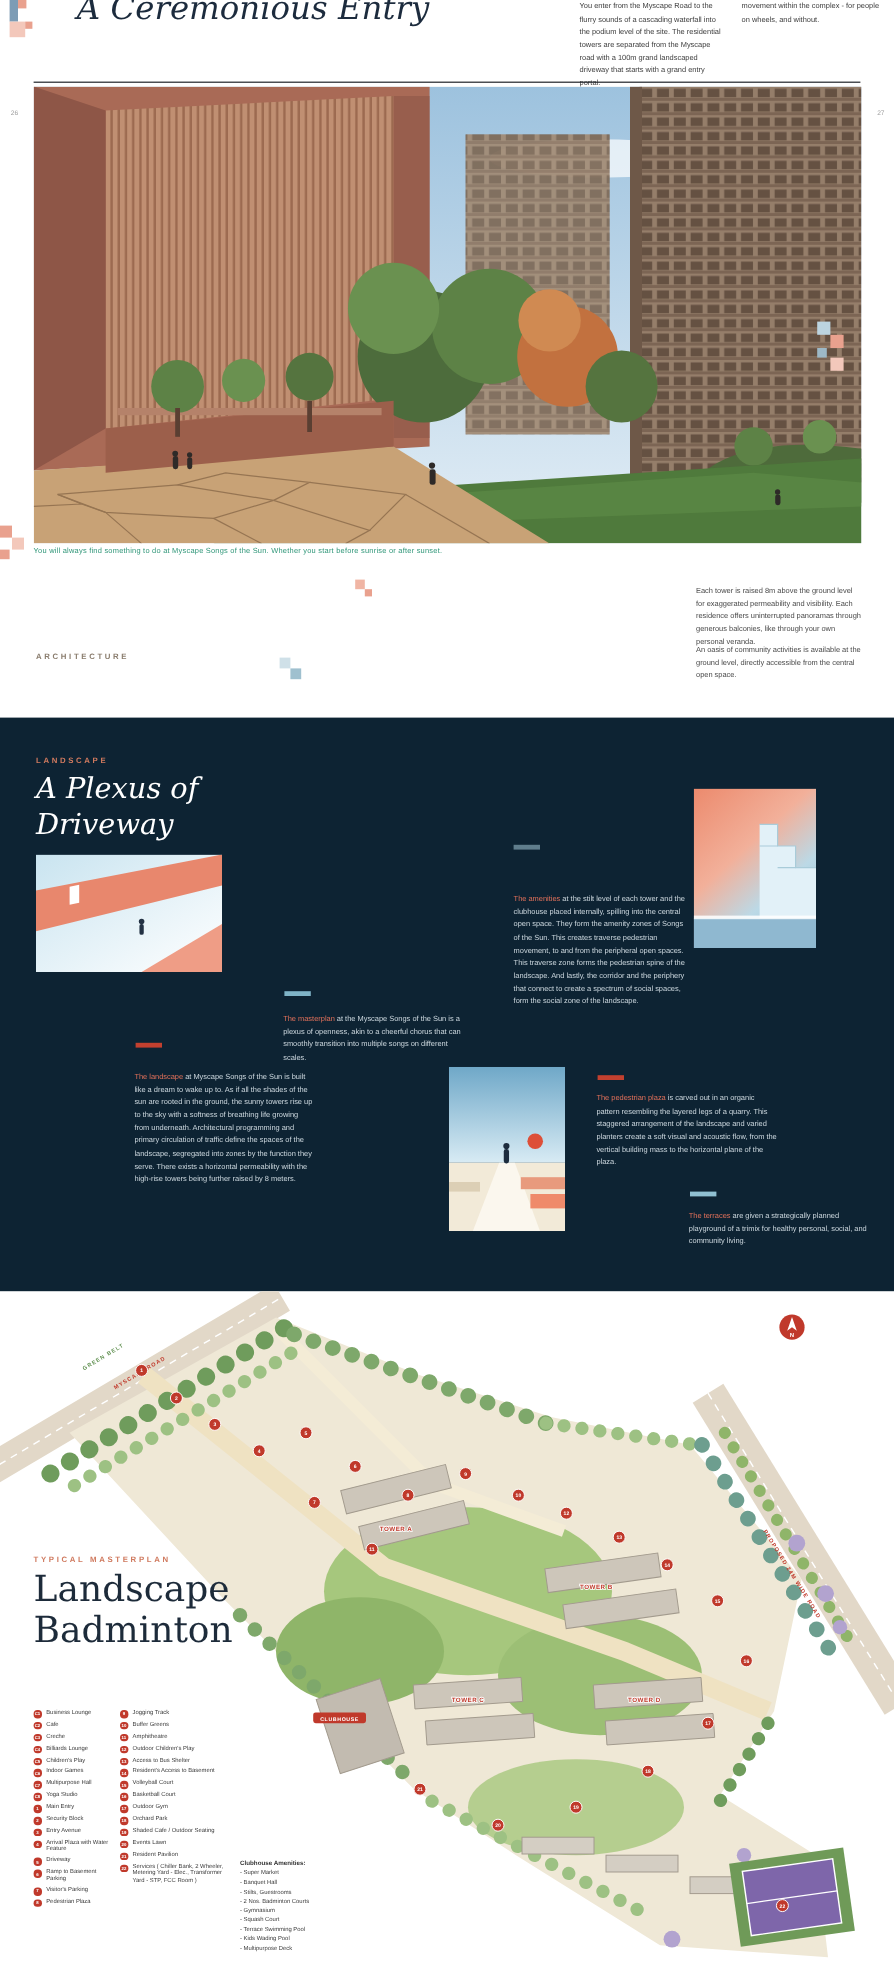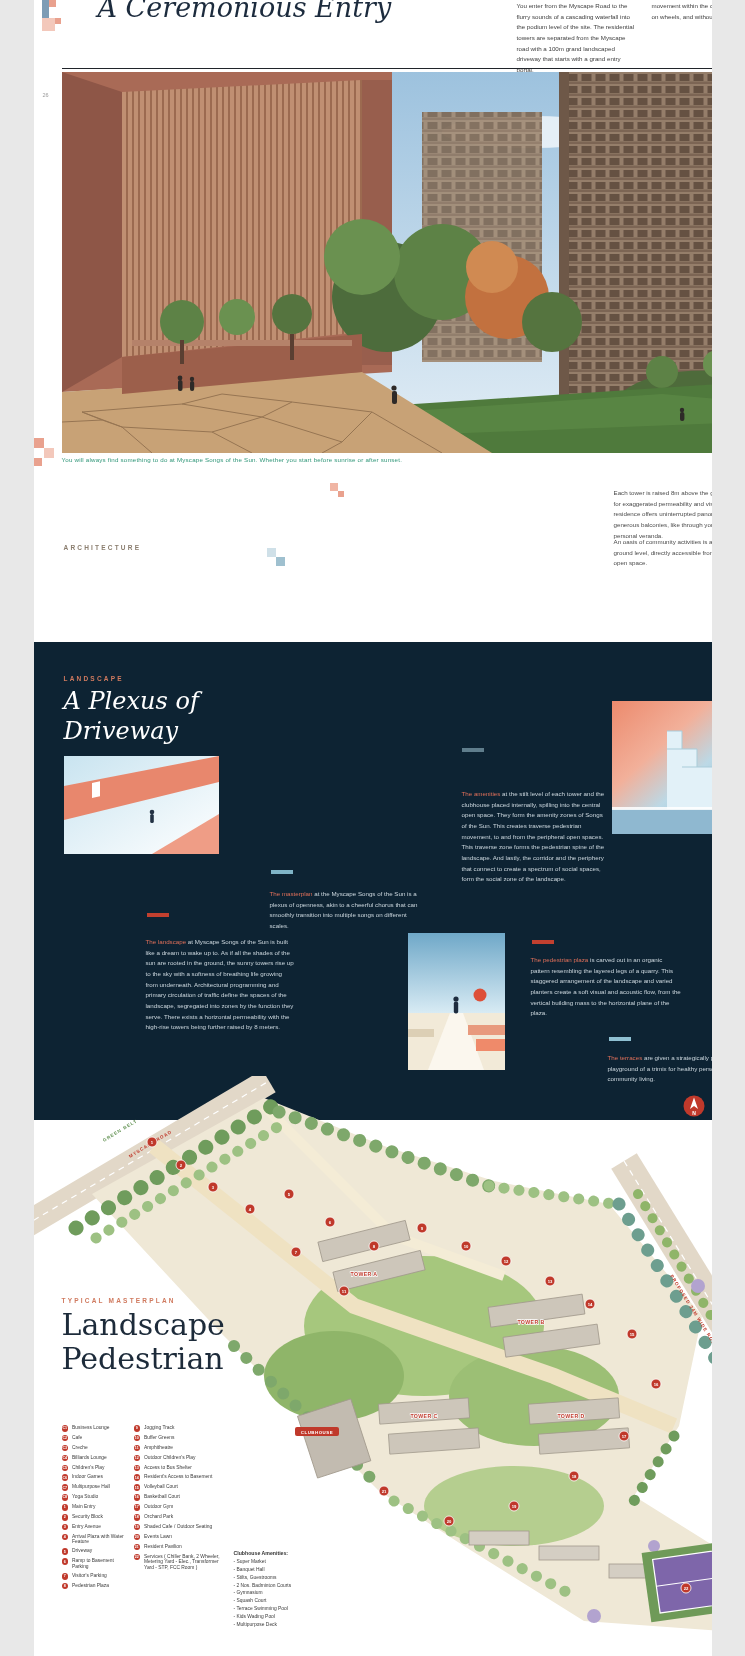--- a/index.html
+++ b/index.html
@@ -1,17 +1,17 @@
 <!DOCTYPE html>
 <html><head>
 <meta charset="utf-8">
 <style>
   * { margin:0; padding:0; box-sizing:border-box; }
   body { background:#e8e8e8; font-family:"Liberation Sans", sans-serif; }
-  .page { position:relative; width:678px; height:1656px; background:#ffffff; overflow:hidden; margin:0 auto; }
+  .page { position:relative; width:745px; height:1656px; background:#ffffff; overflow:hidden; margin:0 auto; }
   .abs { position:absolute; }
 
   
   .serif-title { font-family:"DejaVu Serif", serif; font-style:italic; color:#1c2b3d; }
   .eyebrow { font-size:6.5px; letter-spacing:2.2px; font-weight:bold; }
   .bodytxt { font-size:6.2px; line-height:1.72; color:#3d3d3d; }
   .sidenote { font-size:6.2px; line-height:1.72; color:#4a4a4a; }
   .caption { font-size:6.2px; color:#2f9678; letter-spacing:.2px; }
   .pagenum { font-size:5.5px; color:#9a9a9a; }
 
@@ -154,21 +154,21 @@
   <div class="abs" style="left:233px;top:548px;width:18px;height:26px;">
     <div class="px" style="left:0;top:0;width:9px;height:9px;background:#cfe0e8;"></div>
     <div class="px" style="left:9px;top:9px;width:9px;height:9px;background:#9fc0cf;"></div>
   </div>
 
   <div class="abs sidenote" style="left:580px;top:488px;width:138px;">Each tower is raised 8m above the ground level for exaggerated permeability and visibility. Each residence offers uninterrupted panoramas through generous balconies, like through your own personal veranda.</div>
   <div class="abs sidenote" style="left:580px;top:537px;width:138px;">An oasis of community activities is available at the ground level, directly accessible from the central open space.</div>
 
   <div class="abs eyebrow" style="left:30px;top:544px;color:#8a7d6e;">ARCHITECTURE</div>
 
-  <div class="abs navy" style="left:0;top:598px;width:745px;height:478px;margin-top:44px;">
+  <div class="abs navy" style="left:0;top:598px;width:745px;height:478px;">
 
     <div class="abs eyebrow" style="left:30px;top:33px;color:#d07a5f;">LANDSCAPE</div>
     <div class="abs serif-title" style="left:30px;top:44px;font-size:24px;line-height:1.25;color:#ffffff;">
       <div>A Plexus of</div>
       <div>Driveway</div>
     </div>
 
     <div class="abs" style="left:30px;top:114px;width:155px;height:98px;overflow:hidden;">
       <svg width="155" height="98" viewBox="0 0 155 98">
         <defs>
@@ -428,21 +428,21 @@
             <circle cx="652" cy="512" r="5" fill="#c0392b" stroke="#ffffff" stroke-width="0.8"></circle>
             <text x="652" y="513.6" font-size="4.2" fill="#ffffff" text-anchor="middle" font-weight="bold">22</text>
           </g>
         </g>
     </svg>
   </div>
 
   <div class="abs eyebrow" style="left:28px;top:1297px;color:#d07a5f;">TYPICAL MASTERPLAN</div>
   <div class="abs masterplan-title" style="left:28px;top:1308px;">
     <div>Landscape</div>
-    <div>Pedestrian</div>
+    <div>Badminton</div>
   </div>
 
   <div class="abs" style="left:28px;top:1425px;width:70px;">
 
       <div class="legend-row">
         <span class="legend-badge">C1</span>
         <span class="legend-label">Business Lounge</span>
       </div>
 
       <div class="legend-row">

